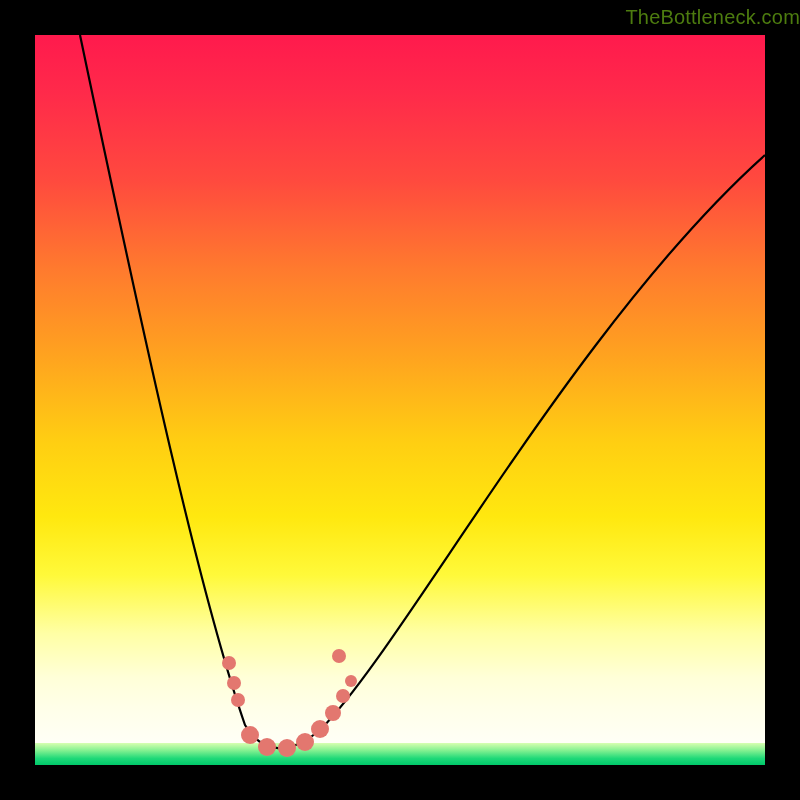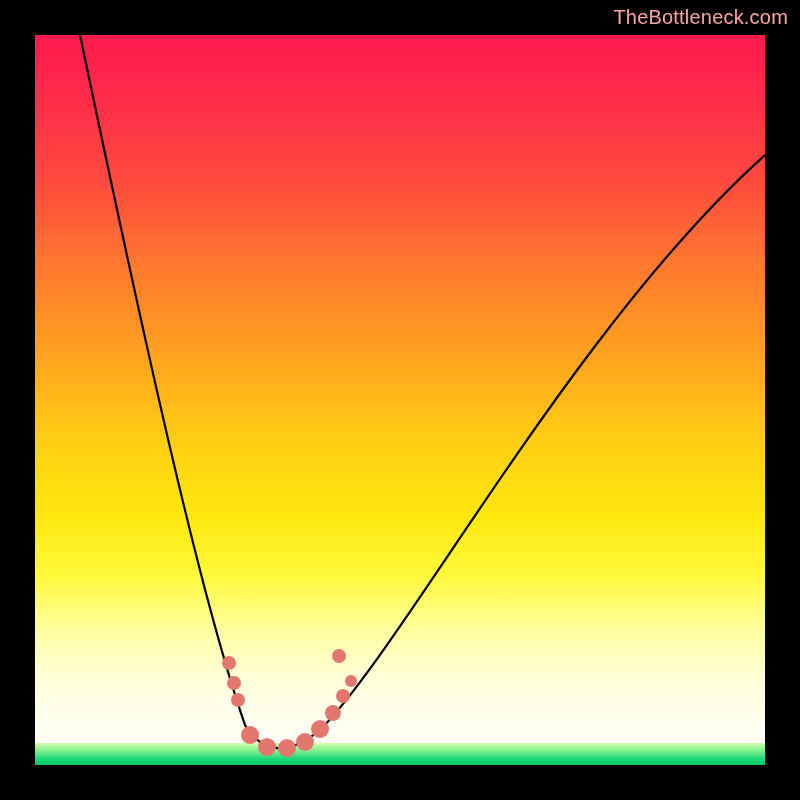--- a/index.html
+++ b/index.html
@@ -51,22 +51,22 @@
       to bottom,
       #d8ffb0 0%,
       #80f090 35%,
       #1fd978 70%,
       #00c96a 100%
     );
   }
   .watermark {
     position: absolute;
     top: 6px;
-    right: 12px;
-    color: #fca5a5;
+    right: 0;
+    color: #4d7c0f;
     font-size: 20px;
     font-weight: 400;
     letter-spacing: 0.2px;
     user-select: none;
   }
   svg.curve {
     position: absolute;
     left: 0;
     top: 0;
     width: 730px;

